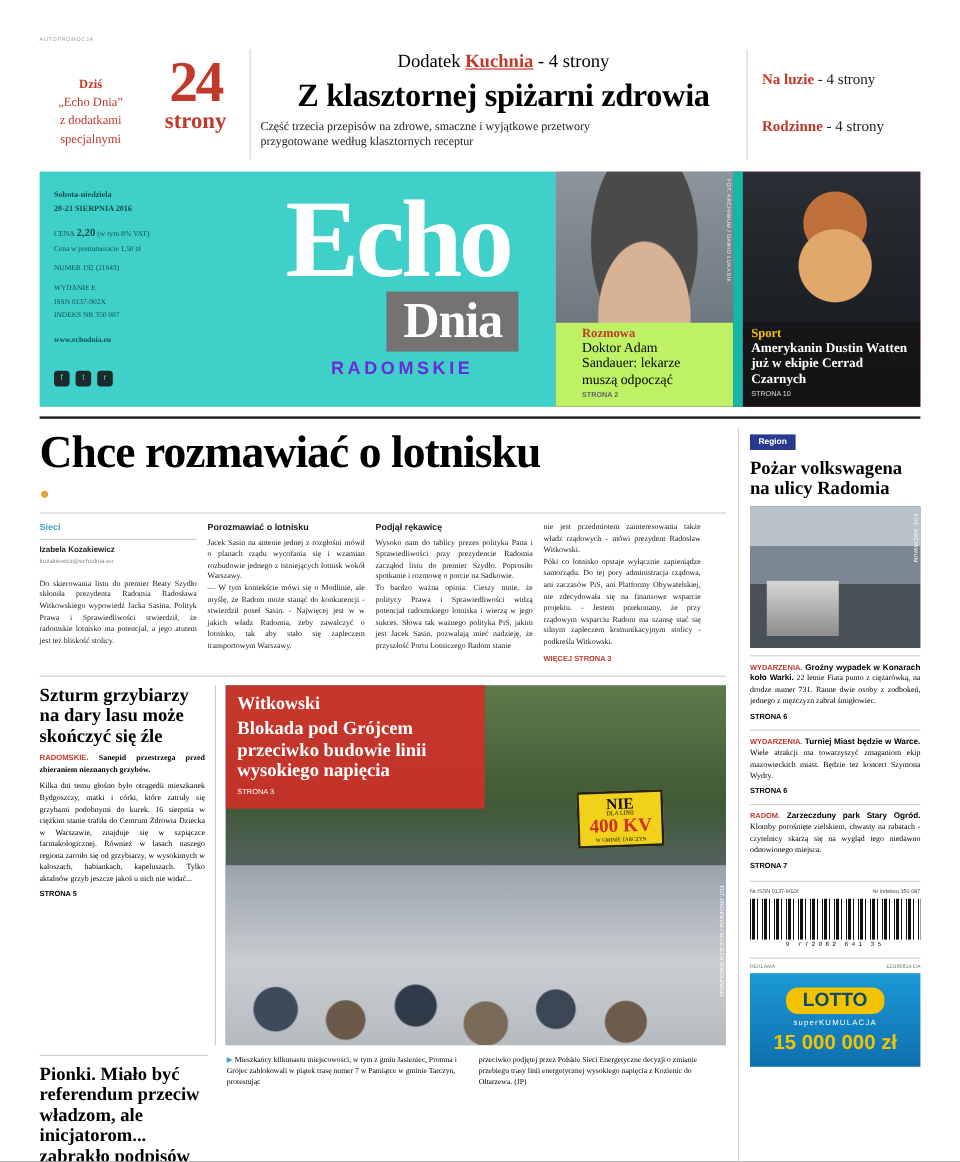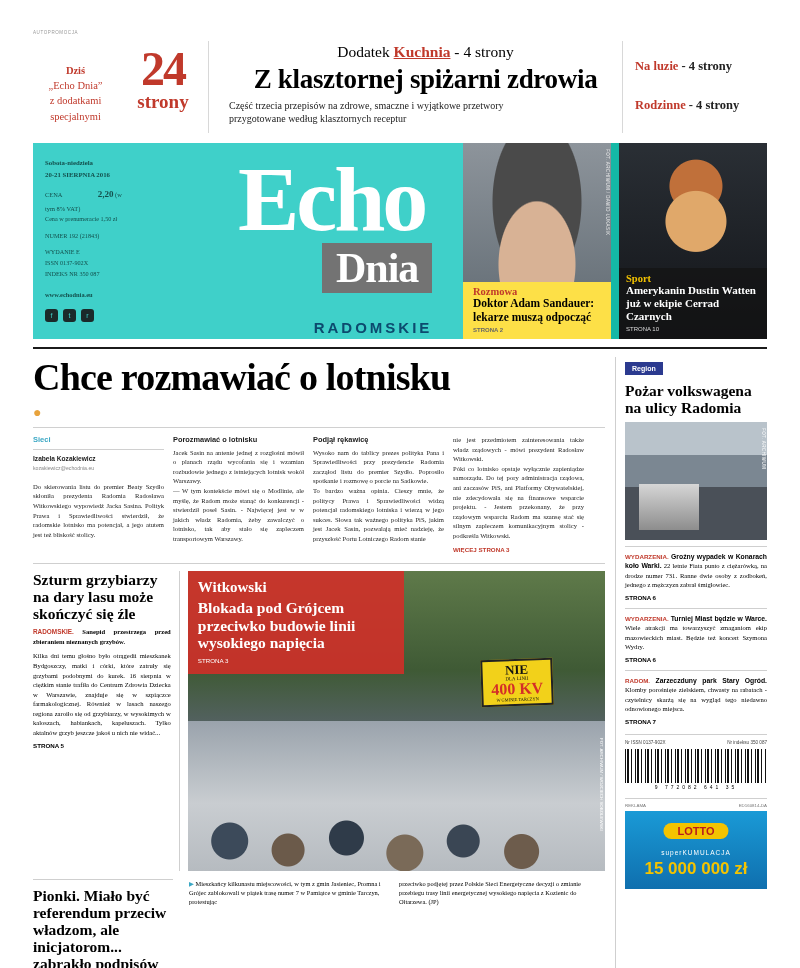--- a/index.html
+++ b/index.html
@@ -9,48 +9,48 @@
 
   .adv-label{font-family:"Liberation Sans",sans-serif;font-size:4.5px;letter-spacing:.6px;color:#999;text-transform:uppercase;}
 
   
   .promo{display:flex;align-items:stretch;margin-top:6px;height:92px;}
   .promo-left{width:85px;text-align:center;color:#c0392b;font-size:10.5px;line-height:1.45;padding-top:22px;}
   .promo-left .l1{font-weight:bold;}
   .promo-24{width:90px;text-align:center;color:#c0392b;position:relative;padding-top:6px;}
   .promo-24 .num{font-size:48px;font-weight:bold;line-height:44px;letter-spacing:-2px;}
   .promo-24 .strony{font-size:19px;font-weight:bold;line-height:18px;margin-top:2px;}
-  .promo-mid{flex:1;padding-left:20px;border-left:1px solid #d8d8d8;}
+  .promo-mid{flex:1;padding-left:8px;border-left:1px solid #d8d8d8;}
   .promo-dodatek{font-size:15.5px;text-align:center;margin-top:2px;}
   .promo-dodatek .kuchnia{color:#c0392b;font-weight:bold;text-decoration:underline;}
   .promo-title{font-size:27px;font-weight:bold;text-align:center;line-height:30px;margin-top:3px;letter-spacing:-.3px;}
   .promo-sub{font-size:10px;text-align:left;line-height:13px;color:#222;margin-top:5px;}
-  .promo-right{width:132px;border-left:1px solid #d8d8d8;padding-left:12px;font-size:12.5px;color:#222;display:flex;flex-direction:column;justify-content:space-between;padding-top:18px;padding-bottom:20px;font-weight:bold;}
+  .promo-right{width:132px;border-left:1px solid #d8d8d8;padding-left:12px;font-size:12.5px;color:#222;display:flex;flex-direction:column;justify-content:space-between;padding-top:18px;padding-bottom:20px;}
   .promo-right b{color:#c0392b;}
 
   
   .masthead{display:flex;margin-top:10px;height:196px;}
   .mh-main{flex:1;background:#3fd0c9;position:relative;}
   .mh-left{position:absolute;left:12px;top:14px;width:88px;color:#134f4c;font-size:6.2px;line-height:1.75;}
   .mh-left .date{font-weight:bold;font-size:6.8px;}
   .mh-left .price{font-size:6.4px;}
-  .mh-left .price b{font-size:9px;margin-left:34px;}
+  .mh-left .price b{font-size:9px;}
   .mh-left .row{margin-top:6px;}
   .mh-left .www{font-weight:bold;margin-top:9px;font-size:6.4px;}
   .social{position:absolute;left:12px;top:166px;display:flex;gap:5px;}
   .social span{width:13px;height:13px;border-radius:3px;background:#1b2a2a;color:#3fd0c9;font-size:7px;display:flex;align-items:center;justify-content:center;font-family:"Liberation Sans",sans-serif;}
   .echo-wrap{position:absolute;left:205px;top:16px;}
   .echo{font-size:92px;font-weight:bold;color:#fff;line-height:80px;letter-spacing:-3px;font-family:"Liberation Serif",serif;}
   .dnia-box{background:#737373;color:#fff;font-size:42px;font-weight:bold;padding:0 14px;display:inline-block;line-height:50px;margin-left:84px;margin-top:4px;letter-spacing:-1px;}
-  .radomskie{color:#0c4a6e;font-size:15px;font-weight:bold;letter-spacing:3px;text-align:right;margin-top:26px;font-family:"Liberation Sans",sans-serif;}
+  .radomskie{color:#6d28d9;font-size:15px;font-weight:bold;letter-spacing:3px;text-align:center;margin-top:6px;font-family:"Liberation Sans",sans-serif;}
 
   .mh-photo{width:148px;position:relative;overflow:hidden;background:#6f7a84;}
-  .mh-photo .caption{position:absolute;left:0;right:0;bottom:0;background:#fde047;padding:4px 10px 6px;}
+  .mh-photo .caption{position:absolute;left:0;right:0;bottom:0;background:#bef264;padding:4px 22px 6px;}
   .cap-k{color:#c0392b;font-weight:bold;font-size:10.5px;font-family:"Liberation Serif",serif;}
-  .cap-t{font-size:11.5px;line-height:13.5px;font-weight:bold;}
+  .cap-t{font-size:11.5px;line-height:13.5px;font-weight:normal;}
   .cap-s{font-family:"Liberation Sans",sans-serif;font-size:6px;color:#666;font-weight:bold;margin-top:3px;}
   .mh-sport{width:148px;position:relative;overflow:hidden;background:#be185d;border-left:8px solid #14b8a6;}
   .sport-cap{position:absolute;left:0;right:0;bottom:0;background:rgba(20,20,20,.72);color:#fff;padding:5px 7px 7px;}
   .sport-cap .k{color:#f2c200;font-weight:bold;font-size:10.5px;}
   .sport-cap .t{font-size:11px;line-height:13px;font-weight:bold;}
   .sport-cap .s{font-family:"Liberation Sans",sans-serif;font-size:6px;margin-top:3px;color:#ddd;}
   .vert{position:absolute;right:1px;top:6px;writing-mode:vertical-rl;font-size:4.5px;color:#eee;letter-spacing:.4px;font-family:"Liberation Sans",sans-serif;}
 
   
   .body{display:flex;margin-top:8px;border-top:2px solid #1b1b1b;padding-top:8px;}
@@ -109,21 +109,21 @@
   .r-item .st{font-family:"Liberation Sans",sans-serif;font-size:6.2px;font-weight:bold;display:block;margin-top:3px;}
 
   .barcode-wrap{border-top:1px solid #cfcfcf;margin-top:8px;padding-top:5px;}
   .bc-line{display:flex;justify-content:space-between;font-family:"Liberation Sans",sans-serif;font-size:4.6px;color:#444;}
   .barcode{height:34px;margin-top:4px;background:repeating-linear-gradient(90deg,#111 0 1px,#fff 1px 2px,#111 2px 4px,#fff 4px 6px,#111 6px 7px,#fff 7px 10px);}
   .bc-num{font-family:"Liberation Sans",sans-serif;font-size:5px;text-align:center;letter-spacing:3px;margin-top:1px;}
 
   .lotto{margin-top:8px;border-top:1px solid #cfcfcf;padding-top:4px;}
   .lotto .tiny{display:flex;justify-content:space-between;font-family:"Liberation Sans",sans-serif;font-size:4.4px;color:#777;}
   .lotto-box{margin-top:3px;height:78px;background:linear-gradient(180deg,#1a9ad6,#0f6fae);position:relative;overflow:hidden;}
-  .lotto-ball{position:absolute;left:50%;top:12px;transform:translateX(-50%);background:#f4c300;color:#b91c1c;font-weight:bold;font-size:11px;padding:2px 14px;border-radius:10px;font-family:"Liberation Sans",sans-serif;}
+  .lotto-ball{position:absolute;left:50%;top:12px;transform:translateX(-50%);background:#f4c300;color:#0c4a6e;font-weight:bold;font-size:16px;padding:2px 14px;border-radius:10px;font-family:"Liberation Sans",sans-serif;}
   .lotto-sub{position:absolute;left:0;right:0;top:38px;text-align:center;color:#fff;font-family:"Liberation Sans",sans-serif;font-size:6.5px;letter-spacing:1px;}
   .lotto-amt{position:absolute;left:0;right:0;top:48px;text-align:center;color:#f4c300;font-weight:bold;font-size:17px;font-family:"Liberation Sans",sans-serif;}
 
   
   .crowd{position:absolute;left:0;right:0;bottom:0;height:150px;background:
      radial-gradient(circle at 10% 80%,#3c4a5a 0 18px,transparent 19px),
      radial-gradient(circle at 24% 86%,#6b5a4a 0 16px,transparent 17px),
      radial-gradient(circle at 38% 78%,#2f3b49 0 17px,transparent 18px),
      radial-gradient(circle at 52% 88%,#7a6a58 0 18px,transparent 19px),
      radial-gradient(circle at 66% 80%,#3a4654 0 16px,transparent 17px),

